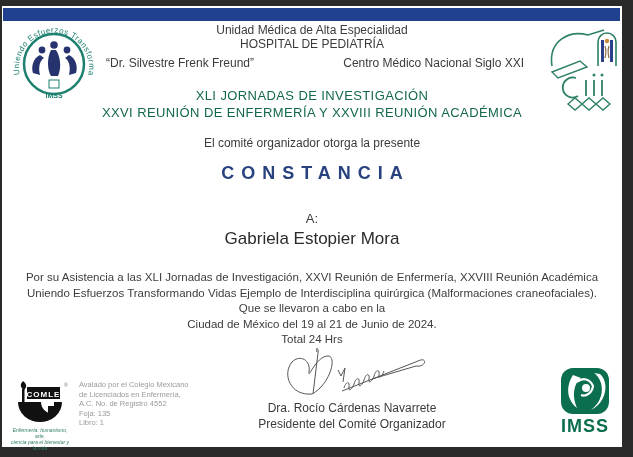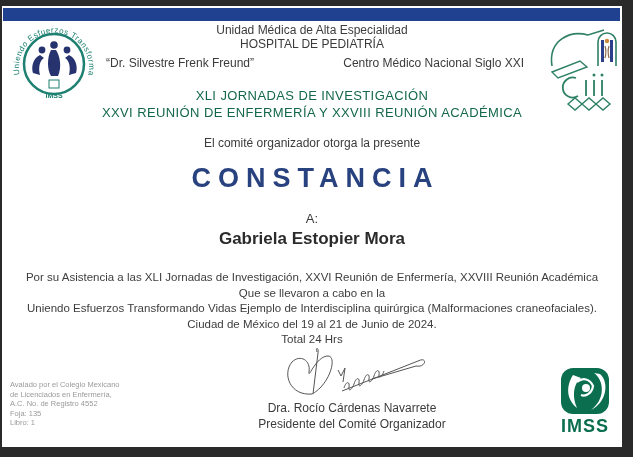--- a/index.html
+++ b/index.html
@@ -7,23 +7,23 @@
   .stage{position:relative;width:633px;height:457px;background:#2a2a2a;overflow:hidden;}
   .page{position:absolute;left:2px;top:6px;width:620px;height:441px;background:#ffffff;}
   .top-bar{position:absolute;left:1px;top:2px;width:617px;height:13px;background:#20418f;}
   .abs{position:absolute;}
   .center{width:100%;text-align:center;}
   .hdr{top:17px;font-size:12px;color:#3b3b3b;line-height:14px;}
   .hdr-row{top:50px;display:flex;justify-content:space-between;box-sizing:border-box;width:100%;
            padding:0 98px 0 104px;font-size:12px;color:#3b3b3b;}
   .event{top:81px;font-size:13px;font-weight:normal;color:#14684a;line-height:17px;letter-spacing:.4px;}
   .intro{top:130px;font-size:12px;color:#3b3b3b;}
-  .title{top:157px;font-size:27px;font-weight:bold;color:#28417f;letter-spacing:7px;text-indent:7px;}
+  .title{top:157px;font-size:18px;font-weight:bold;color:#28417f;letter-spacing:7px;text-indent:7px;}
   .rlabel{top:205px;font-size:13px;color:#3b3b3b;}
-  .rname{top:223px;font-size:17px;color:#2b2b2b;font-weight:bold;}
+  .rname{top:223px;font-size:17px;color:#2b2b2b;}
   .bodytext{top:264px;font-size:11.5px;color:#3d3d3d;line-height:15.5px;}
   .sig{left:215px;top:340px;width:270px;text-align:center;}
   .sig .scribble{display:block;margin:0 auto 2px auto;}
   .sig .sig-name,.sig .sig-title{font-size:12px;color:#3b3b3b;line-height:16px;}
   .accred{left:8px;top:374px;display:flex;gap:9px;align-items:flex-start;}
   .accred .logo-col{width:60px;text-align:center;}
   .accred .tagline{font-size:5px;font-style:italic;color:#2e7d62;line-height:6px;margin-top:1px;}
   .accred .txt-col{font-size:7.5px;color:#9a9a9a;line-height:9.5px;}
   .imss-br{left:552px;top:360px;width:62px;text-align:center;}
   .imss-br .imss-word{font-size:18px;font-weight:bold;color:#0b6e4f;letter-spacing:1px;margin-top:-2px;}
@@ -91,41 +91,57 @@
 
     <div class="abs center intro">El comité organizador otorga la presente</div>
 
     <div class="abs center title">CONSTANCIA</div>
 
     <div class="abs center rlabel">A:</div>
     <div class="abs center rname">Gabriela Estopier Mora</div>
 
     <div class="abs center bodytext">
       <div>Por su Asistencia a las XLI Jornadas de Investigación, XXVI Reunión de Enfermería, XXVIII Reunión Académica</div>
+      <div>Uniendo Esfuerzos Transformando Vidas Ejemplo de Interdisciplina quirúrgica (Malformaciones craneofaciales).</div>
       <div>Que se llevaron a cabo en la</div>
-      <div>Uniendo Esfuerzos Transformando Vidas Ejemplo de Interdisciplina quirúrgica (Malformaciones craneofaciales).</div>
       <div>Ciudad de México  del 19 al 21 de Junio de 2024.</div>
       <div>Total 24 Hrs</div>
     </div>
 
     <div class="abs sig">
       <svg class="scribble" width="160" height="52" viewBox="0 0 160 52">
         <g fill="none" stroke="#555" stroke-width="1">
           <path d="M40,48 C18,50 10,28 20,16 C28,8 39,14 37,26 C36,34 44,10 56,10 C64,10 60,30 48,42 C44,46 40,48 40,48"></path>
           <path d="M45,6 C43,1 47,1 46,7 L41,48"></path>
           <path d="M66,24 l3,6 l4,-8 l-2,14"></path>
           <path d="M72,42 c2,-7 6,-7 5,-1 c-1,5 3,3 5,-3 c2,-7 6,-7 5,-1 c-1,5 3,3 5,-3 c2,-7 6,-7 5,-1 c-1,5 3,3 5,-3 c2,-7 6,-7 5,-1 c-1,4 3,2 5,-4"></path>
           <path d="M70,45 L146,15 C156,10 154,22 144,20 L100,33"></path>
         </g>
       </svg>
       <div class="sig-name">Dra. Rocío Cárdenas Navarrete</div>
       <div class="sig-title">Presidente del Comité Organizador</div>
     </div>
 
     <div class="abs accred">
+      <div class="logo-col">
+        <svg width="58" height="46" viewBox="0 0 58 46" style="margin:0 auto">
+          <path d="M12,1 c-4,4 -2,7 1,9 c3,-3 3,-6 -1,-9 z" fill="#111"></path>
+          <rect x="11" y="9" width="2.5" height="13" fill="#111"></rect>
+          <rect x="16" y="7" width="33" height="12" fill="#111"></rect>
+          <text x="32.5" y="16.5" font-size="8" font-weight="bold" fill="#ffffff" text-anchor="middle" letter-spacing="1">COMLE</text>
+          <text x="53" y="7" font-size="5" fill="#777">®</text>
+          <path d="M7,22 a 22,20 0 0 0 44,0 z" fill="#111"></path>
+          <path d="M30,22 a13,12 0 0 0 13,12 l0,-12 z" fill="#ffffff"></path>
+          <rect x="37" y="26" width="9" height="9" fill="#111"></rect>
+        </svg>
+        <div class="tagline">
+          <div>Enfermería: humanismo, arte,</div>
+          <div>ciencia para el bienestar y la vida</div>
+        </div>
+      </div>
       <div class="txt-col">
         <div>Avalado por el Colegio Mexicano</div>
         <div>de Licenciados en Enfermería,</div>
         <div>A.C.  No. de Registro 4552</div>
         <div>Foja: 135</div>
         <div>Libro: 1</div>
       </div>
     </div>
 
     <div class="abs imss-br">

